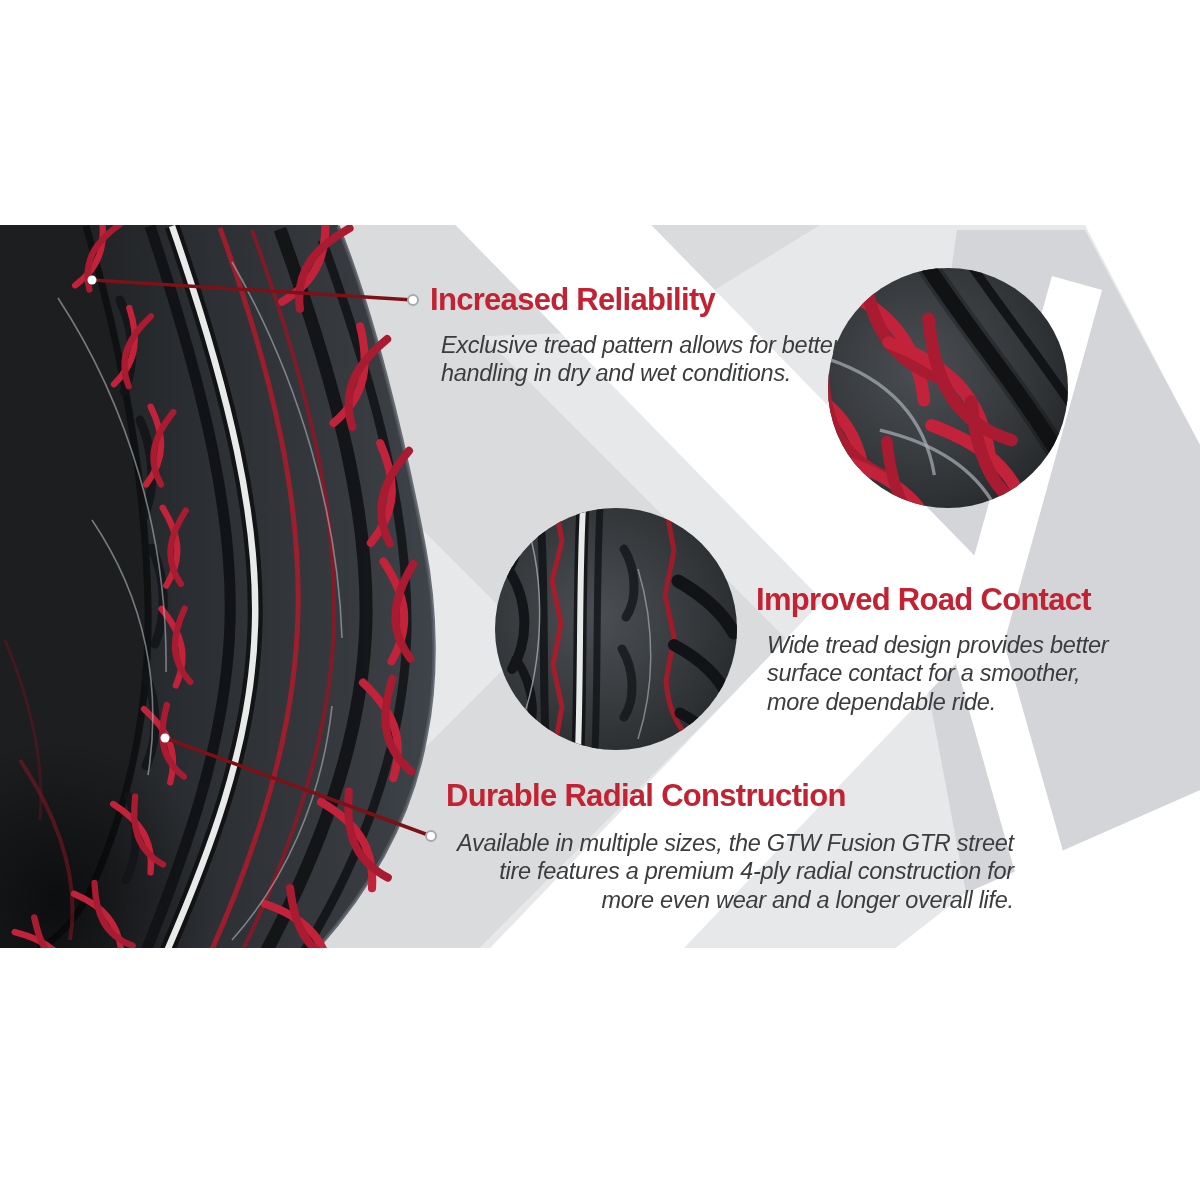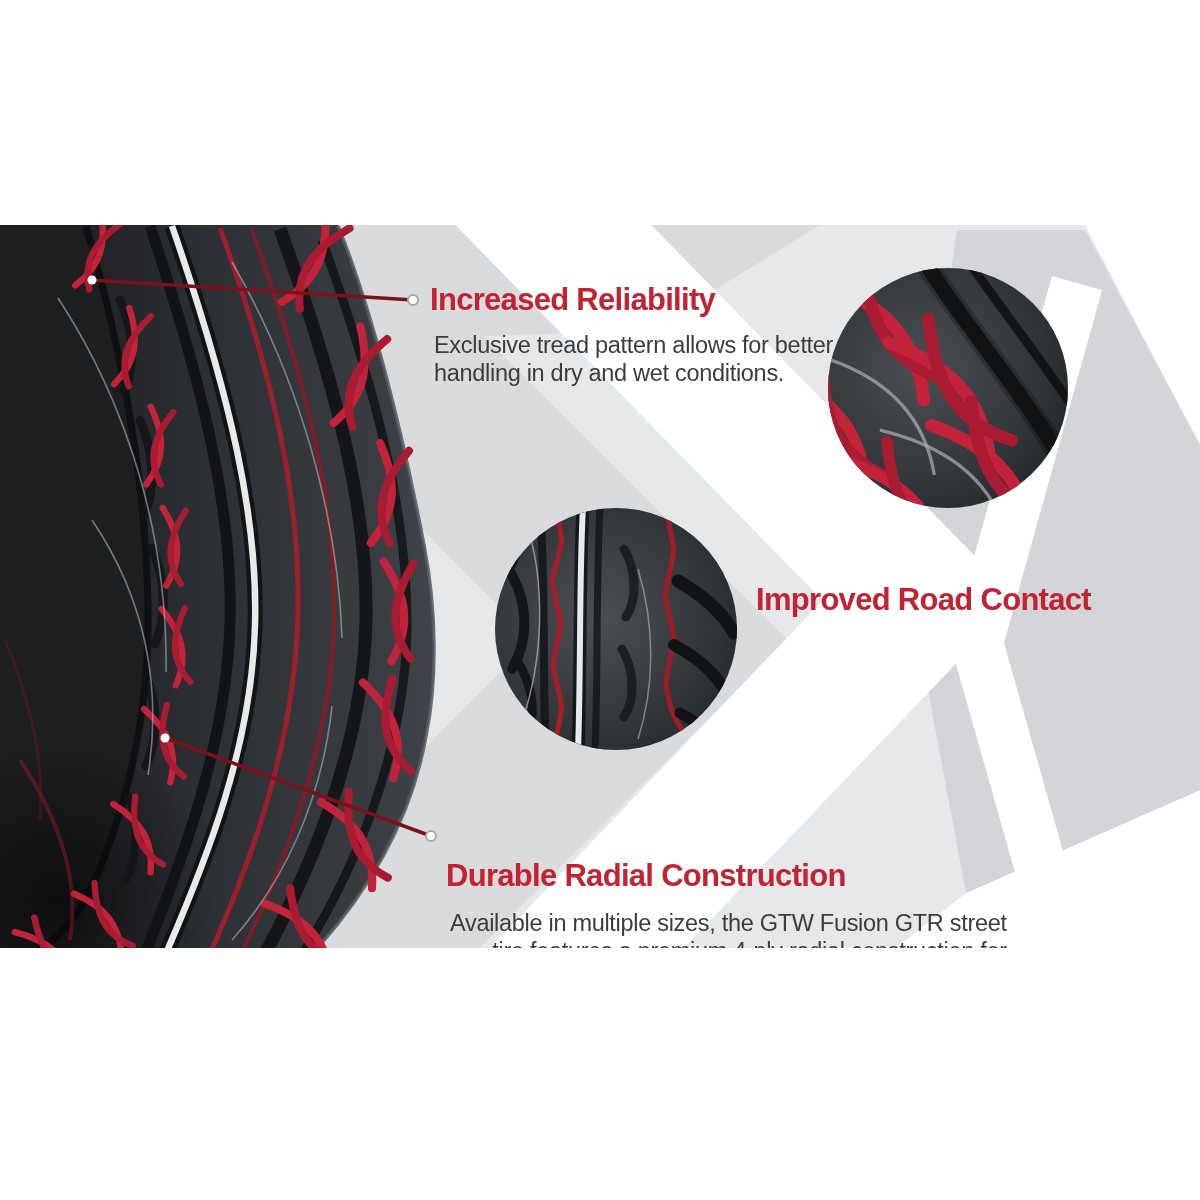--- a/index.html
+++ b/index.html
@@ -7,21 +7,21 @@
     position:relative;width:1200px;height:948px;background:#ffffff;overflow:hidden;
     font-family:"Liberation Sans","DejaVu Sans",sans-serif;
   }
   .art{position:absolute;left:0;top:0;}
   .callout{position:absolute;}
   .callout h2{
     margin:0;font-size:31px;line-height:1.05;font-weight:700;
     color:#c22231;letter-spacing:-0.7px;white-space:nowrap;
   }
   .callout p{
-    margin:14px 0 0 4px;font-size:23.5px;line-height:28.6px;
+    margin:14px 0 0 11px;font-size:23.5px;line-height:28.6px;font-style:italic;
     color:#3b3c3e;letter-spacing:-0.3px;white-space:pre-line;font-weight:400;
   }
   #callout-3 p{margin-top:16px;text-align:right;}
 </style>
 </head>
 <body>
 
 <div class="stage">
 
   <svg class="art" width="1200" height="1200" viewBox="0 0 1200 1200" aria-hidden="true">
@@ -202,22 +202,25 @@
   </svg>
 
   <div class="callout" id="callout-1" style="left:430px;top:284px;">
     <h2>Increased Reliability</h2>
     <p>Exclusive tread pattern allows for better
 handling in dry and wet conditions.</p>
   </div>
 
   <div class="callout" id="callout-2" style="left:756px;top:584px;">
     <h2>Improved Road Contact</h2>
+    <p>Wide tread design provides better
+surface contact for a smoother,
+more dependable ride.</p>
   </div>
 
-  <div class="callout" id="callout-3" style="left:446px;top:860px;">
+  <div class="callout" id="callout-3" style="left:446px;top:780px;">
     <h2>Durable Radial Construction</h2>
     <p>Available in multiple sizes, the GTW Fusion GTR street
 tire features a premium 4-ply radial construction for
 more even wear and a longer overall life.</p>
   </div>
 
 </div>
 
 </body></html>

